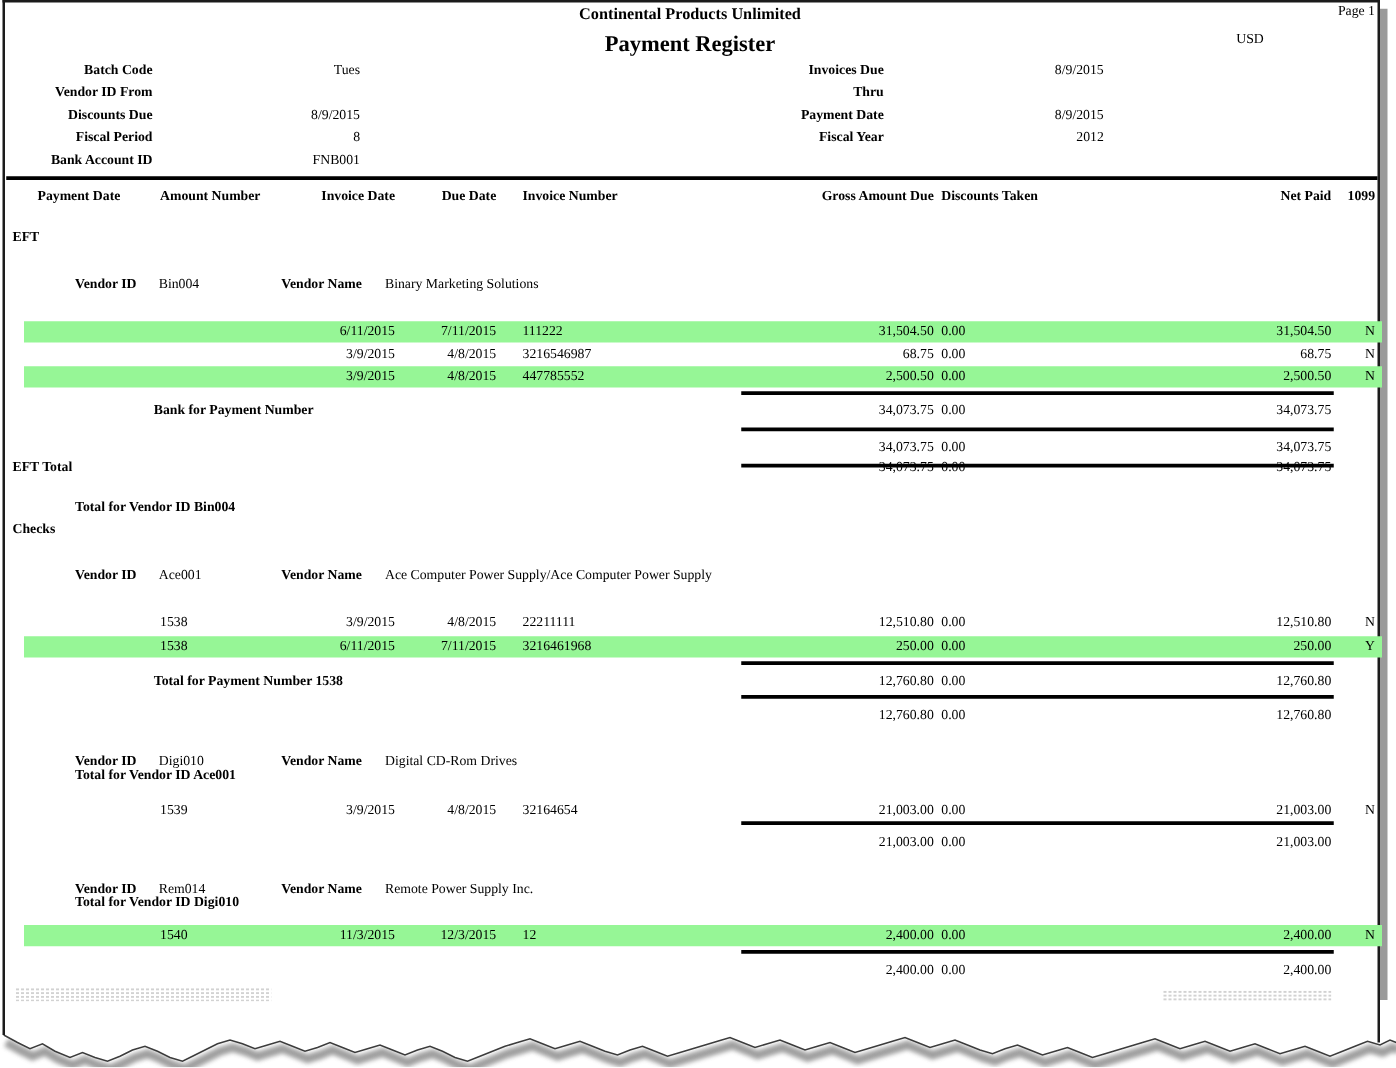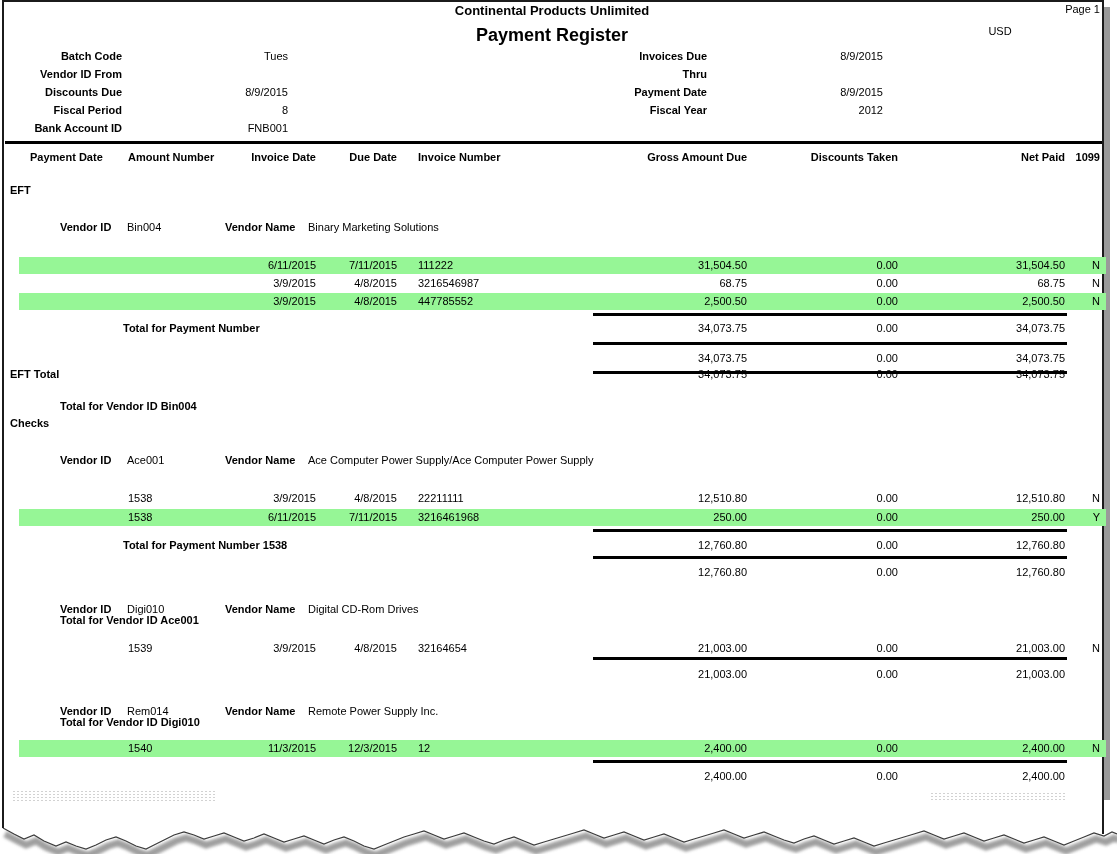--- a/index.html
+++ b/index.html
@@ -1,19 +1,19 @@
 <!DOCTYPE html>
 <html style="--hl: #96F696;"><head>
 <meta charset="utf-8">
 <style>
   :root { --hl: #96F696; }
   html,body { margin:0; padding:0; background:#ffffff; }
   .canvas {
     position:relative; width:1117px; height:854px; background:#ffffff;
-    font-family:Liberation Sans, sans-serif; font-size:11px; color:#000;
+    font-family:Liberation Serif, serif; font-size:11px; color:#000;
     overflow:hidden;
   }
   .bold { font-weight:bold; }
   
   .border-top   { position:absolute; left:2px; top:0; width:1102px; height:2px; background:#1b1b1b; }
   .border-left  { position:absolute; left:2px; top:0; width:2px; height:788px; background:#1b1b1b; }
   .border-right { position:absolute; left:1102px; top:0; width:2px; height:788px; background:#1b1b1b; }
   .shadow-right { position:absolute; left:1104px; top:7px; width:6px; height:781px; background:#9a9a9a; }
   
   .title    { position:absolute; top:3px;  left:0; width:1104px; text-align:center; font-size:13px; font-weight:bold; }
@@ -30,21 +30,21 @@
   .trule { position:absolute; left:593px; width:474px; height:3px; background:#000; }
   
   .row { position:absolute; left:0; width:1117px; height:17px; line-height:17px; }
   .hl  { background:linear-gradient(to right, rgba(0,0,0,0) 0 19px, var(--hl) 19px 1106px, rgba(0,0,0,0) 1106px); }
   .c1 { position:absolute; left:30px;  width:95px; }
   .c2 { position:absolute; left:128px; width:105px; }
   .c3 { position:absolute; left:236px; width:80px;  text-align:right; }
   .c4 { position:absolute; left:325px; width:72px;  text-align:right; }
   .c5 { position:absolute; left:418px; width:160px; }
   .c6 { position:absolute; left:590px; width:157px; text-align:right; }
-  .c7 { position:absolute; left:753px; width:145px; text-align:right; }
+  .c7 { position:absolute; left:753px; width:145px; text-align:left; }
   .c8 { position:absolute; left:920px; width:145px; text-align:right; }
   .c9 { position:absolute; left:1066px; width:34px; text-align:right; }
   .tlabel-s  { position:absolute; left:10px;  font-weight:bold; }
   .tlabel-v  { position:absolute; left:60px;  font-weight:bold;margin-top:48px; }
   .tlabel-pn { position:absolute; left:123px; font-weight:bold; }
   .vl    { position:absolute; left:60px;  font-weight:bold; }
   .vid   { position:absolute; left:127px; }
   .vnl   { position:absolute; left:225px; font-weight:bold; }
   .vname { position:absolute; left:308px; }
   
@@ -145,21 +145,21 @@
     <span class="c4">4/8/2015</span>
     <span class="c5">447785552</span>
     <span class="c6">2,500.50</span>
     <span class="c7">0.00</span>
     <span class="c8">2,500.50</span>
     <span class="c9">N</span>
   </div>
 
   <div class="trule" style="top:313px"></div>
   <div class="row" style="top:320px">
-    <span class="tlabel-pn">Total for Payment Number</span>
+    <span class="tlabel-pn">Bank for Payment Number</span>
     <span class="c6">34,073.75</span>
     <span class="c7">0.00</span>
     <span class="c8">34,073.75</span>
   </div>
   <div class="trule" style="top:342px"></div>
   <div class="row" style="top:350px">
     <span class="tlabel-v">Total for Vendor ID Bin004</span>
     <span class="c6">34,073.75</span>
     <span class="c7">0.00</span>
     <span class="c8">34,073.75</span>

